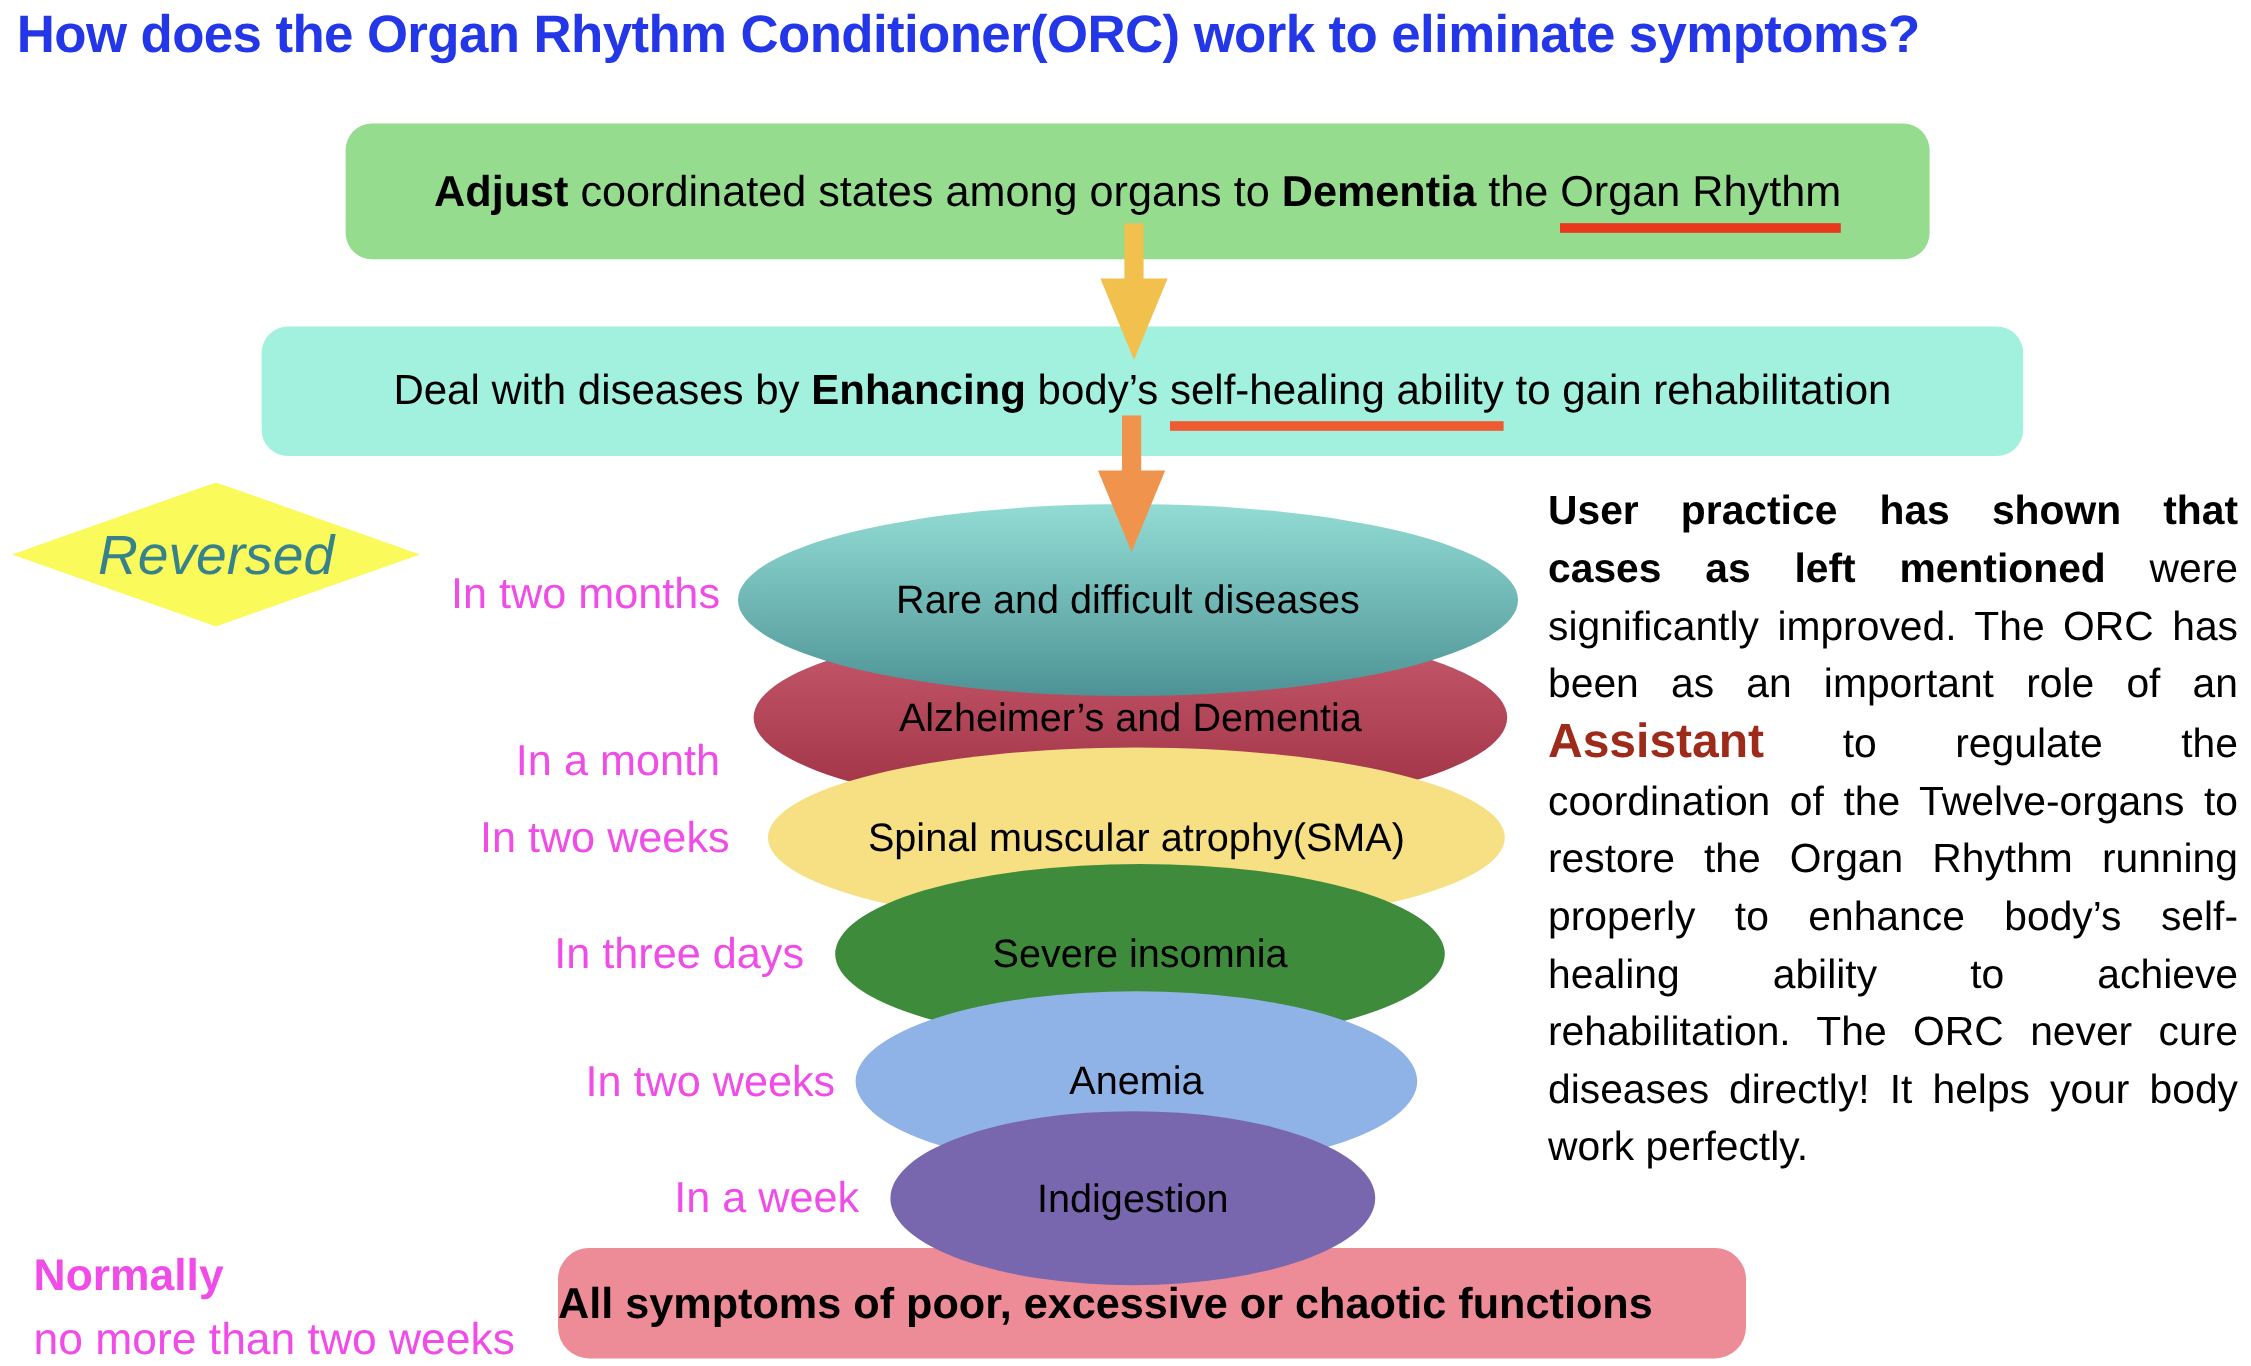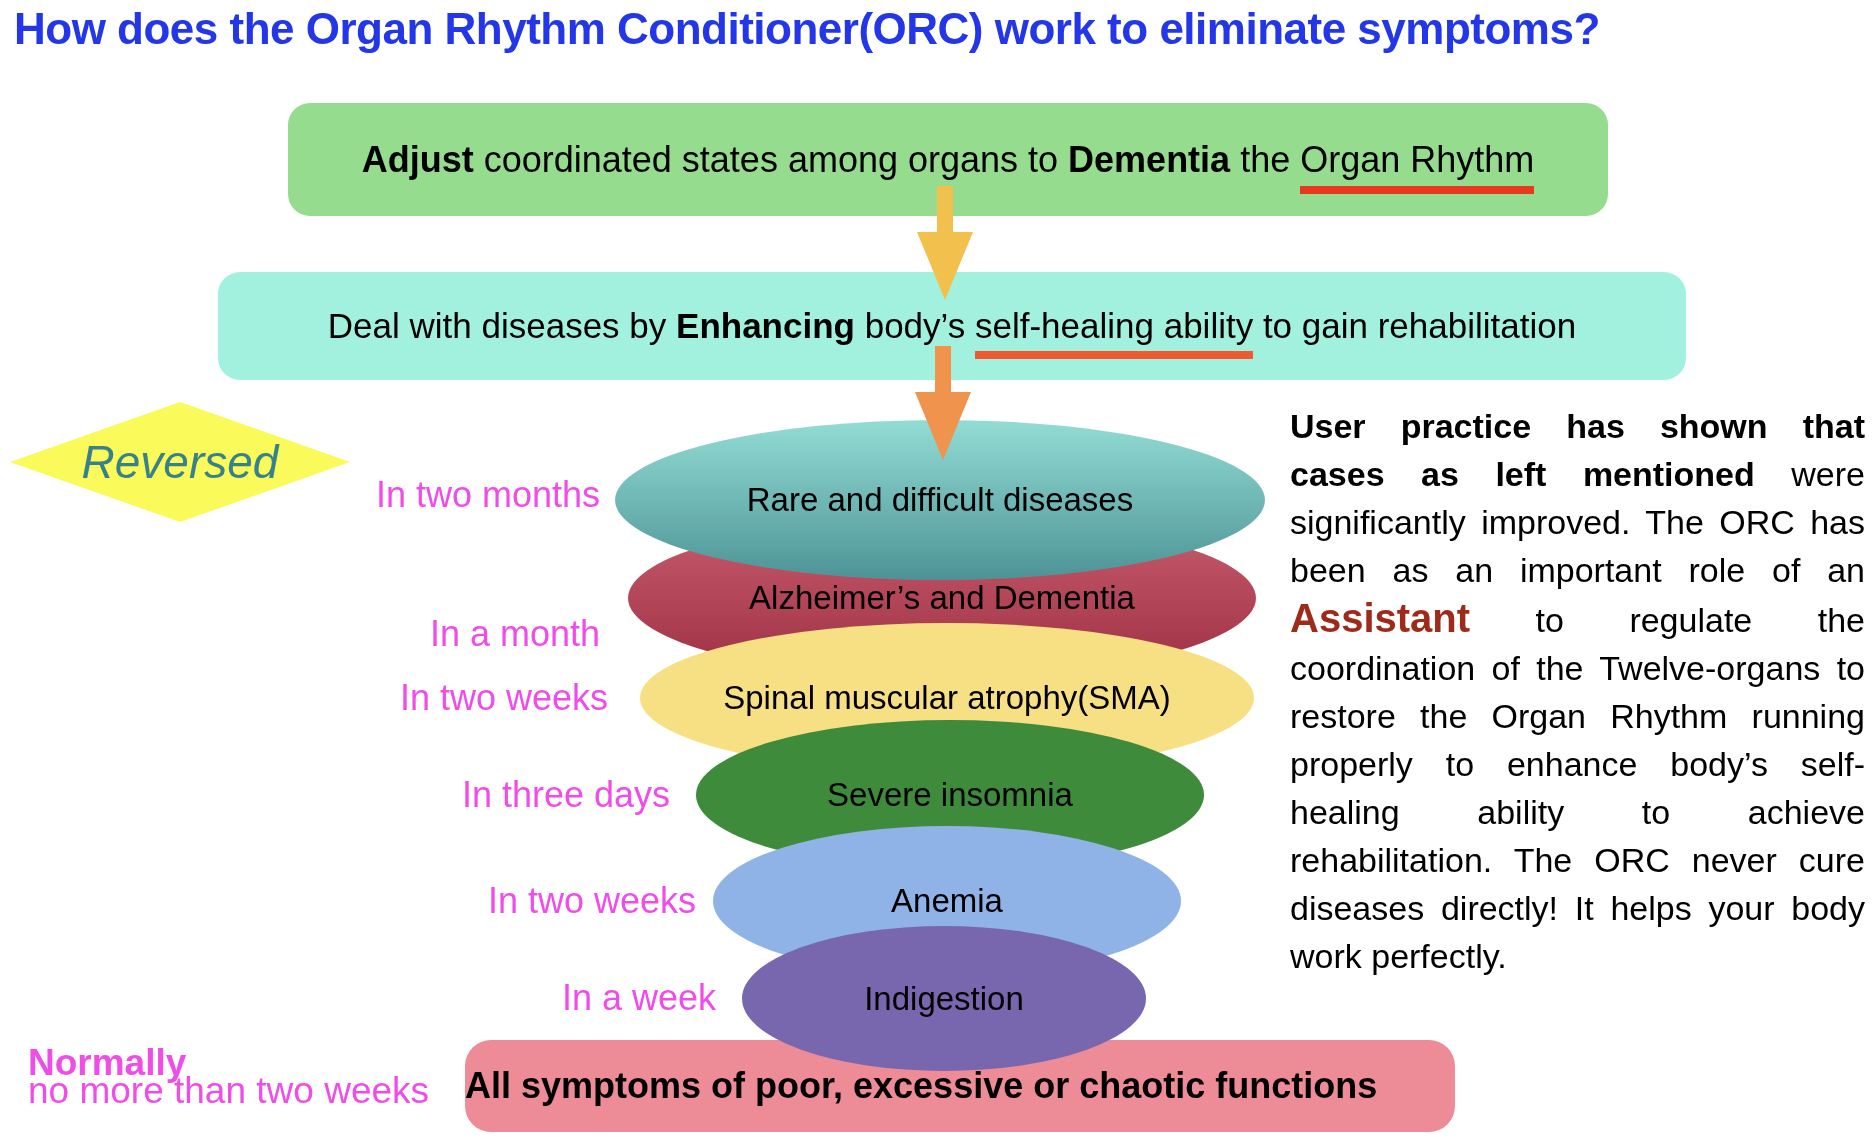--- a/index.html
+++ b/index.html
@@ -52,21 +52,21 @@
   .d4{right:1206px;top:770px;}
   .d5{right:1180px;top:876px;}
   .d6{right:1160px;top:973px;}
   .bottom-box{
     position:absolute;left:465px;top:1040px;width:990px;height:92px;
     background:var(--pink-box);border-radius:26px;z-index:0;
     display:flex;align-items:center;justify-content:flex-start;
     font-size:36px;white-space:nowrap;font-weight:bold;
   }
   .normally{position:absolute;left:28px;top:1042px;font-size:37px;font-weight:bold;color:var(--magenta);z-index:6;white-space:nowrap;}
-  .no-more{position:absolute;left:28px;top:1070px;font-size:37px;color:var(--magenta);z-index:6;white-space:nowrap;}
+  .no-more{position:absolute;left:28px;top:1095px;font-size:37px;color:var(--magenta);z-index:6;white-space:nowrap;}
   .side-note{
     position:absolute;left:1290px;top:402px;width:575px;
     font-size:34px;line-height:48px;text-align:justify;z-index:6;
   }
   .assistant{font-weight:bold;font-size:40px;color:var(--assistant-red);}
 </style>
 </head>
 <body>
 
 <div class="canvas">

